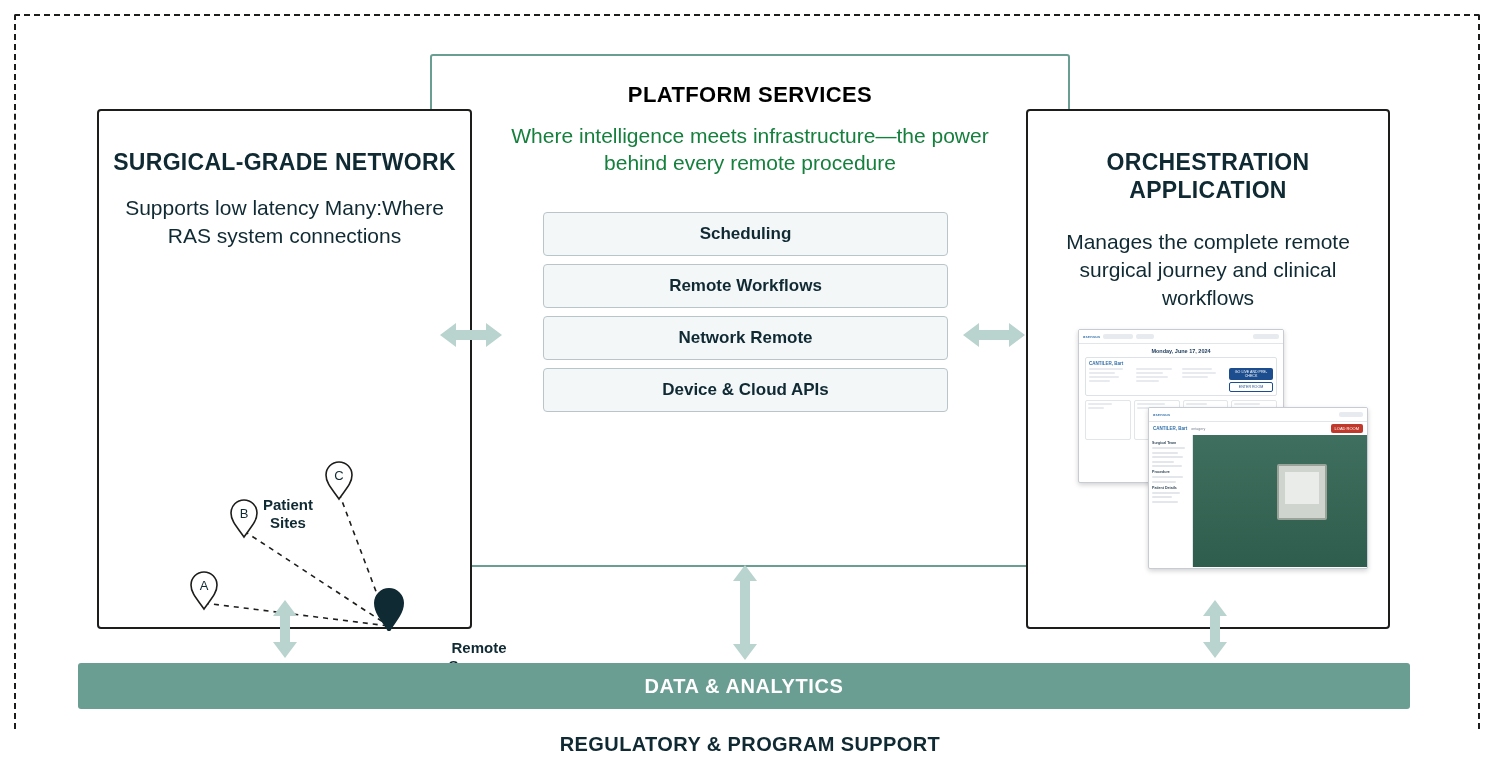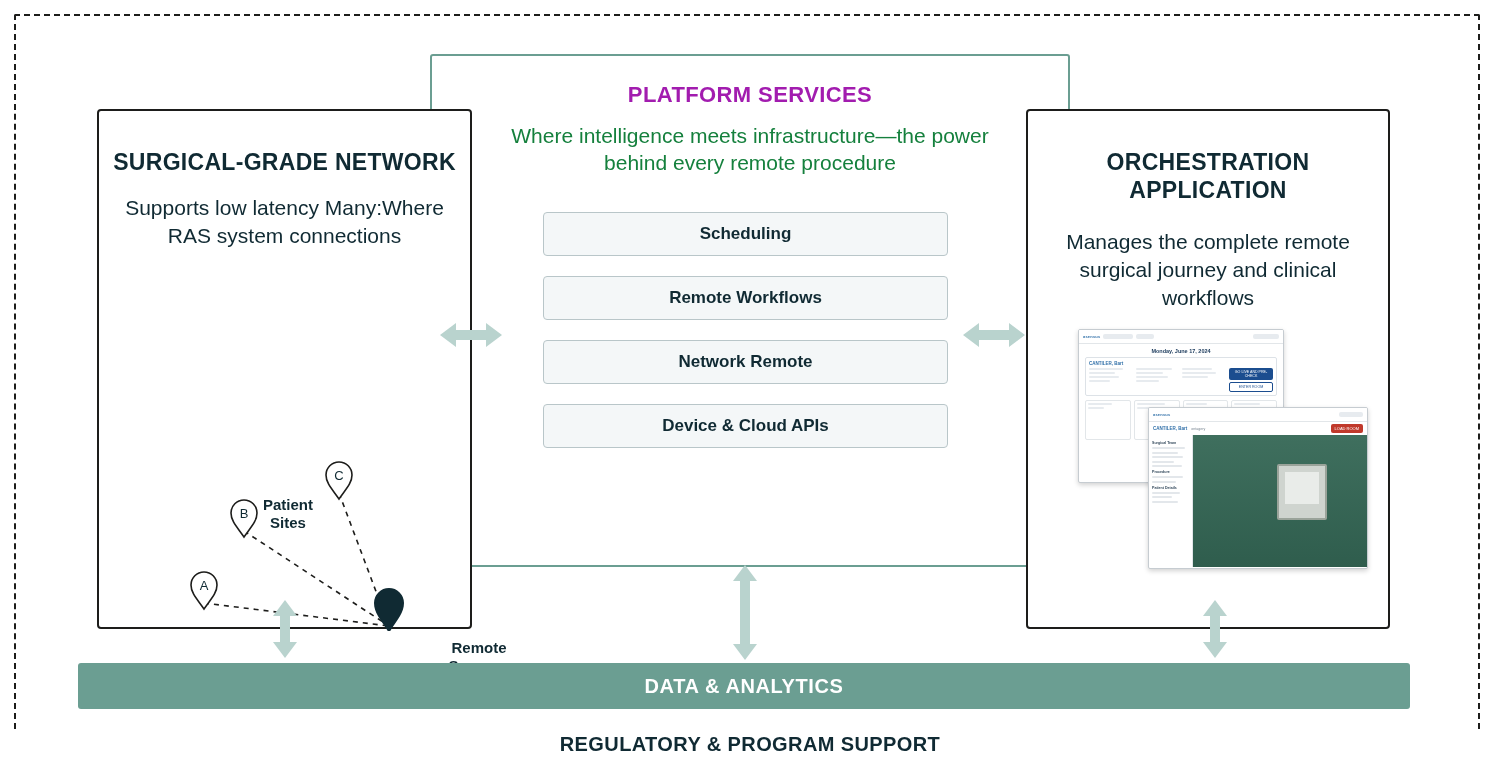--- a/index.html
+++ b/index.html
@@ -91,21 +91,21 @@
     position: absolute;
     left: 470px;
     top: 82px;
     width: 560px;
     text-align: center;
   }
   .platform-header .ph-title {
     font-weight: bold;
     font-size: 22px;
     letter-spacing: 0.4px;
-    color: #a21caf;
+    color: #000000;
     margin: 0 0 4px 0;
   }
   .platform-header .ph-sub {
     font-size: 21px;
     line-height: 1.28;
     color: #15803d;
     margin: 15px;
   }
 
   
@@ -119,21 +119,21 @@
     height: 44px;
     border: 1px solid #b9c6c9;
     border-radius: 4px;
     background: #f4f7f8;
     display: flex;
     align-items: center;
     justify-content: center;
     font-weight: bold;
     font-size: 17px;
     color: #102a33;
-    margin-bottom: 20px;
+    margin-bottom: 8px;
     box-sizing: border-box;
   }
 
   
   .data-bar {
     position: absolute;
     left: 78px;
     top: 663px;
     width: 1332px;
     height: 46px;

